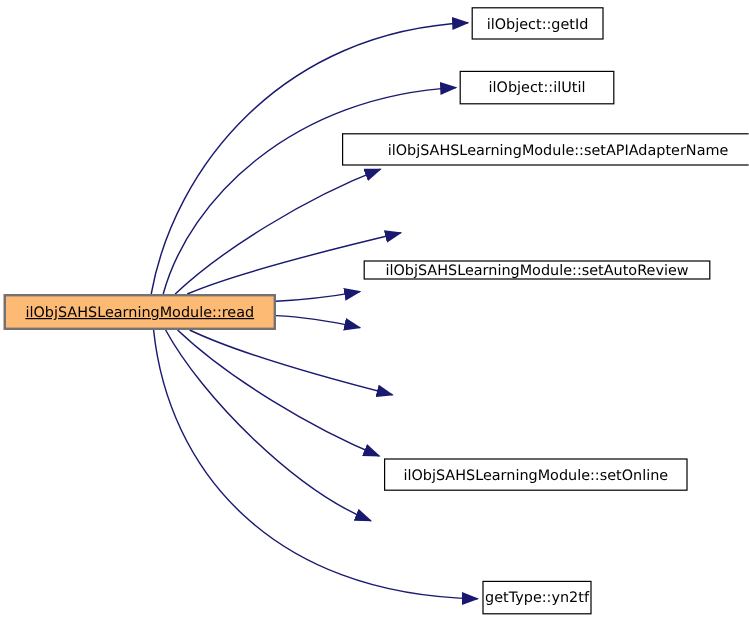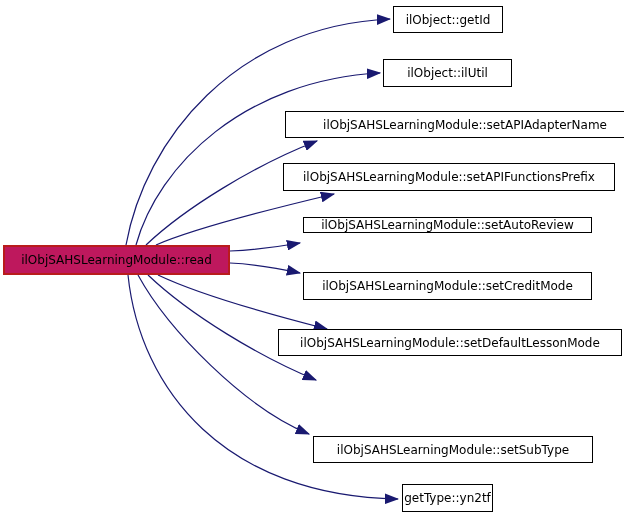--- a/index.html
+++ b/index.html
@@ -18,23 +18,24 @@
     border:1px solid #000000;
     color:#000000;
     font-size:12px;
     display:flex;
     align-items:center;
     justify-content:center;
     white-space:nowrap;
     cursor:pointer;
   }
   .node.focus{
-    background:#be185d;
-    border:2px solid #b91c1c;
+    background:#fdba74;
+    border:2px solid #737373;
     cursor:default;
+    text-decoration:underline;
   }
 </style>
 </head>
 <body>
 
 <div class="canvas">
 
   <svg class="edges" viewBox="0 0 624 520" xmlns="http://www.w3.org/2000/svg">
     <defs>
       <marker id="arrow" viewBox="0 0 12 9" refX="11" refY="4.5" markerWidth="12" markerHeight="9" orient="auto">
@@ -56,26 +57,23 @@
   </svg>
 
   <div class="node focus" style="left:3px;top:245px;width:227px;height:30px">ilObjSAHSLearningModule::read</div>
 
   <div class="node" style="left:393px;top:6px;width:110px;height:27px">ilObject::getId</div>
 
   <div class="node" style="left:383px;top:59px;width:129px;height:28px">ilObject::ilUtil</div>
 
   <div class="node" style="left:285px;top:111px;width:360px;height:27px">ilObjSAHSLearningModule::setAPIAdapterName</div>
 
-  <div class="node" style="left:283px;top:163px;width:332px;height:28px">ilObjSAHSLearningModule::setAPIFunctionsPrefix</div>
 
   <div class="node" style="left:303px;top:217px;width:289px;height:16px">ilObjSAHSLearningModule::setAutoReview</div>
 
-  <div class="node" style="left:303px;top:272px;width:289px;height:28px">ilObjSAHSLearningModule::setCreditMode</div>
-
-  <div class="node" style="left:278px;top:329px;width:344px;height:27px">ilObjSAHSLearningModule::setDefaultLessonMode</div>
 
 
-  <div class="node" style="left:313px;top:436px;width:280px;height:27px">ilObjSAHSLearningModule::setSubType</div>
+  <div class="node" style="left:320px;top:382px;width:253px;height:27px">ilObjSAHSLearningModule::setOnline</div>
+
 
   <div class="node" style="left:402px;top:484px;width:91px;height:28px">getType::yn2tf</div>
 
 </div>
 
 </body></html>

